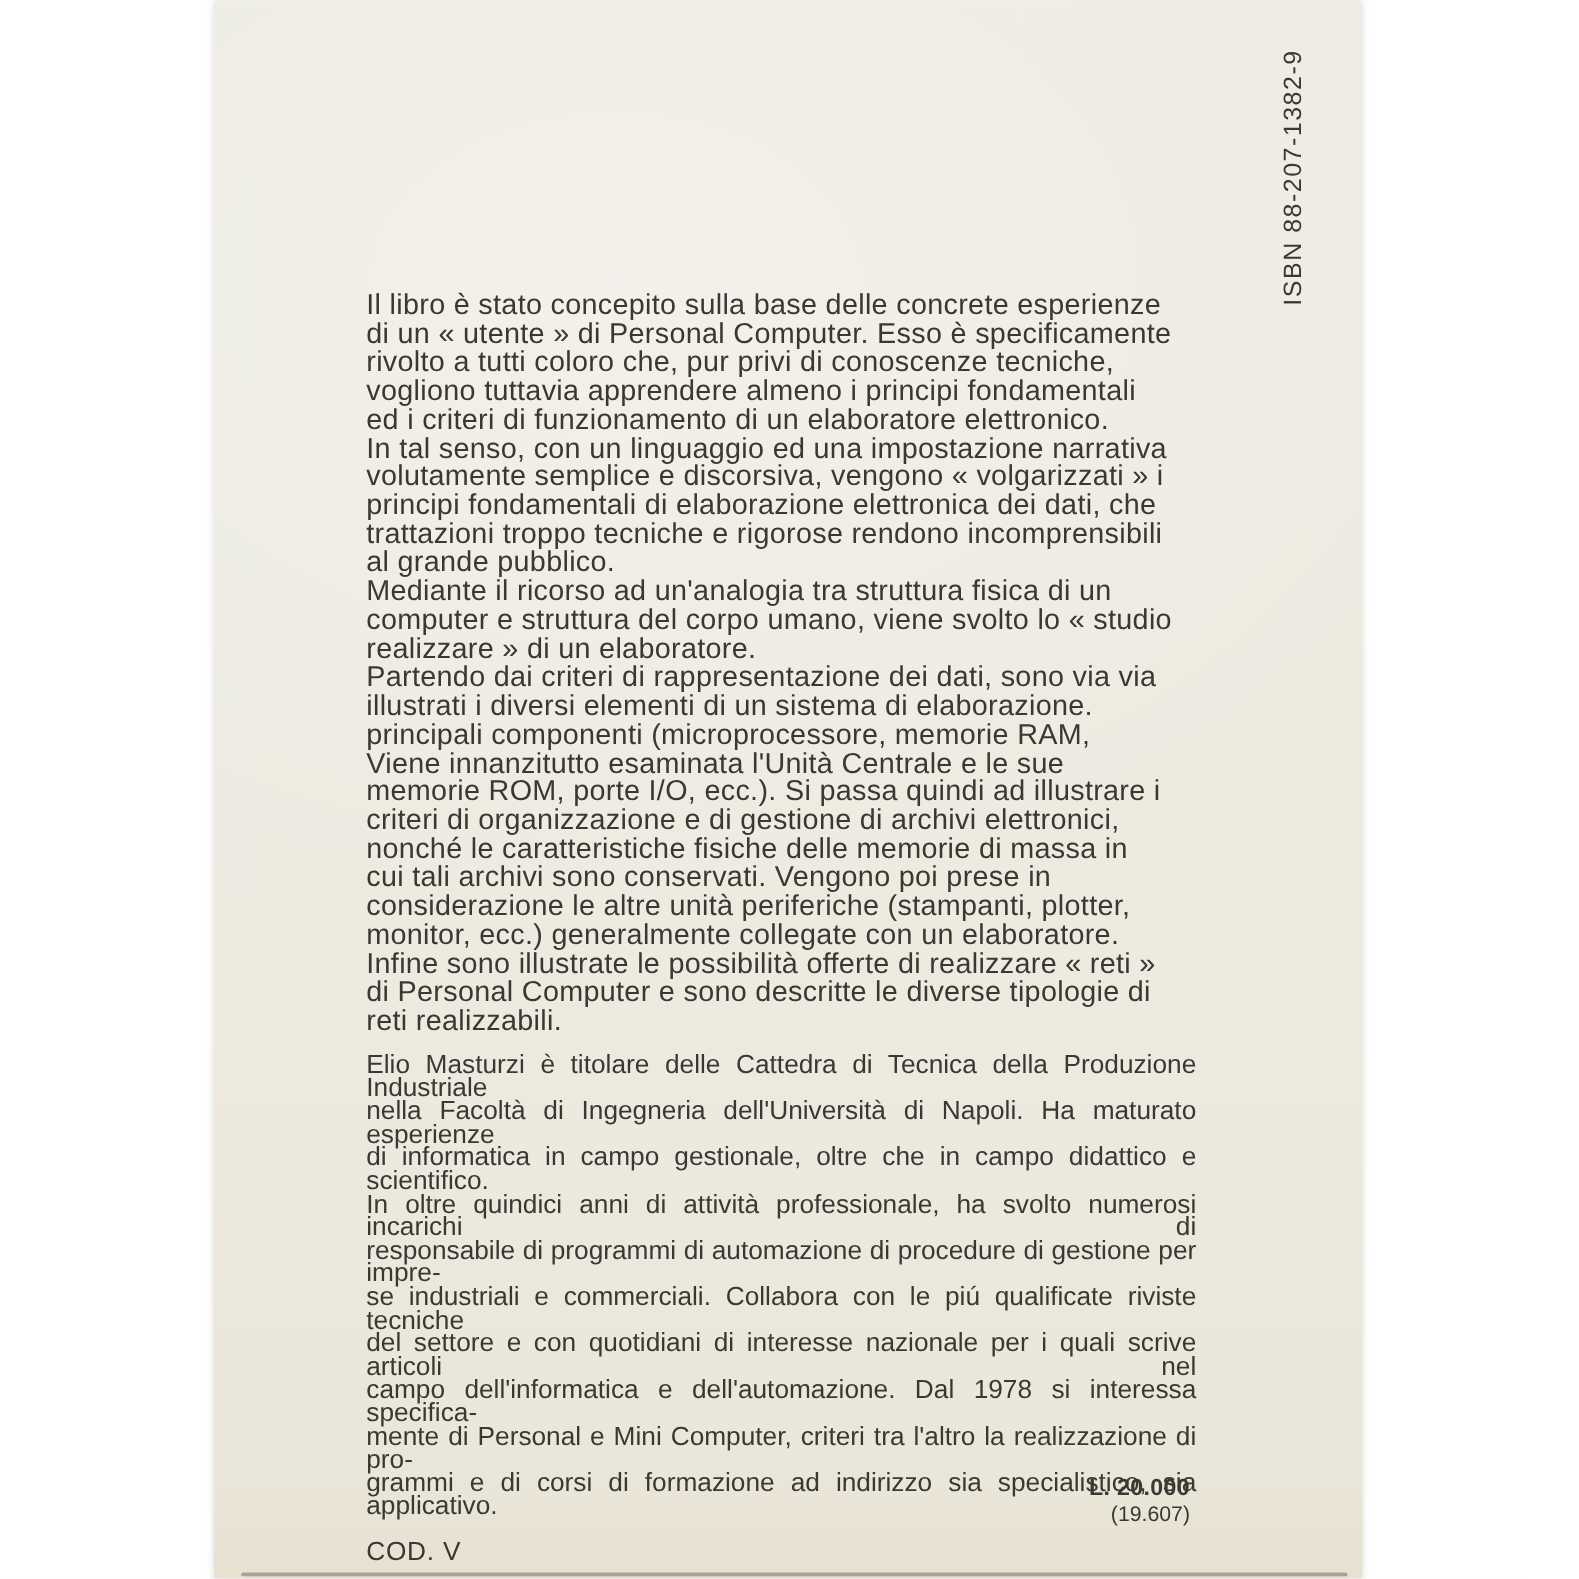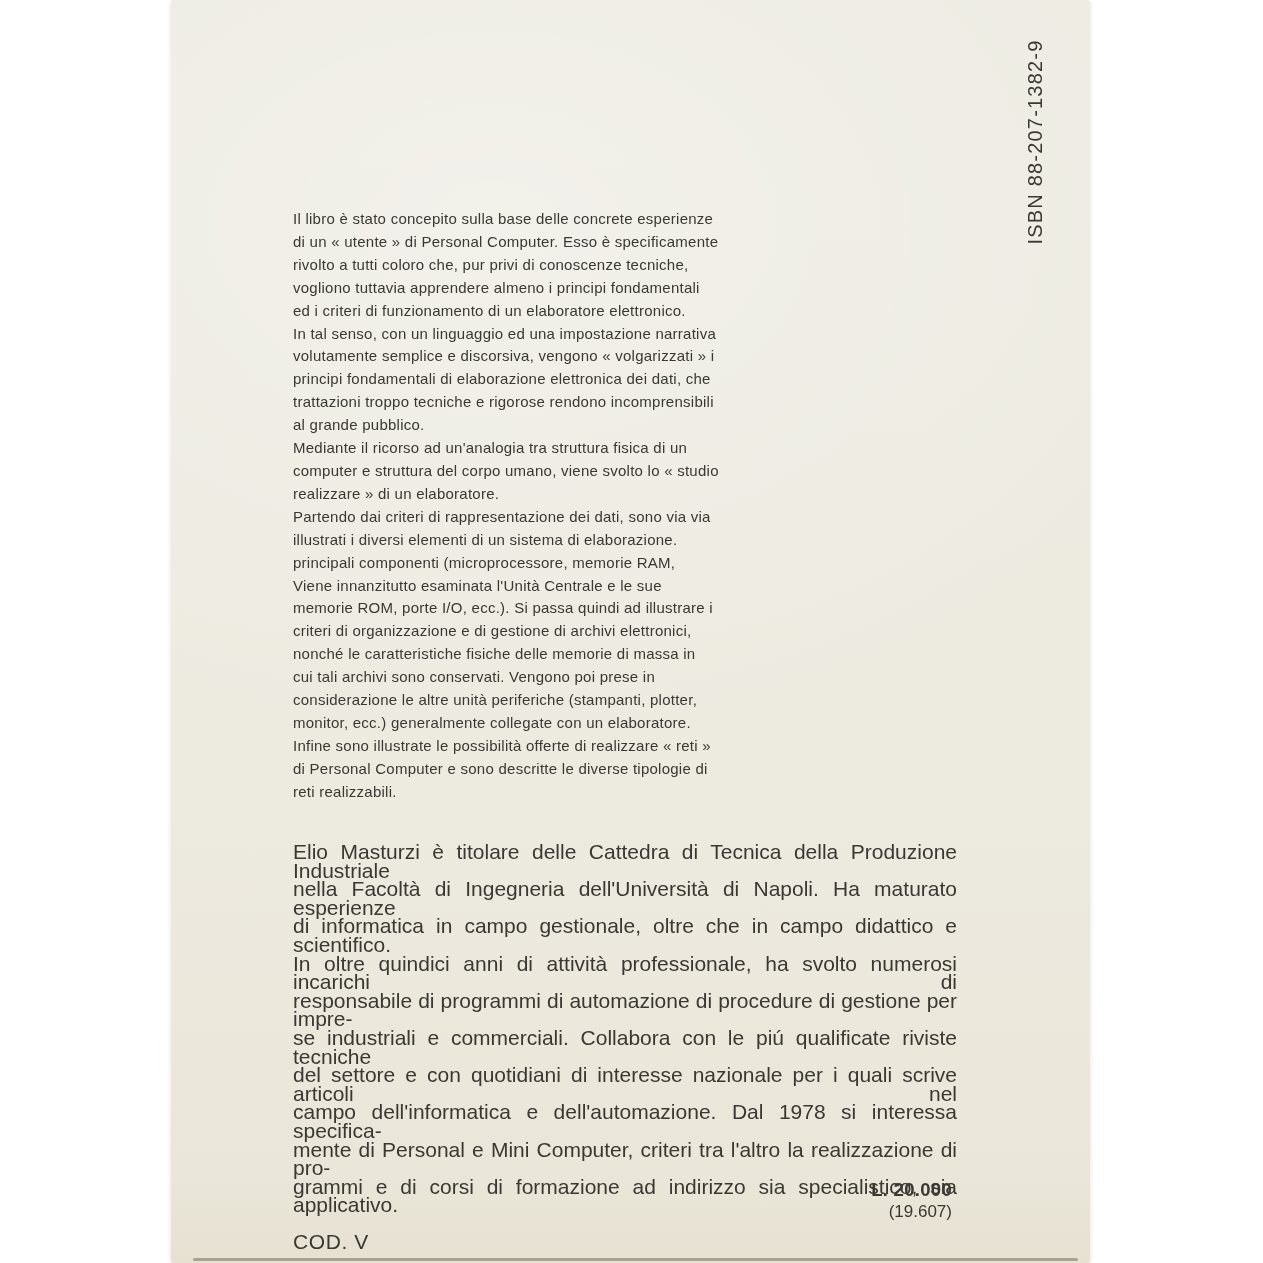--- a/index.html
+++ b/index.html
@@ -49,23 +49,23 @@
     top: 142px;
     transform: translate(-50%, -50%) rotate(-90deg);
     white-space: nowrap;
     font-size: 20px;
     letter-spacing: 1.2px;
     color: var(--ink, #3a3833);
   }
   .synopsis {
     position: absolute;
     left: 122px;
-    top: 208px;
+    top: 232px;
     color: var(--ink, #3a3833);
-    font-size: 15px;
+    font-size: 23px;
     line-height: 22.9px;
     letter-spacing: 0.25px;
   }
   .syn-line {
     white-space: pre;
   }
   .bio {
     position: absolute;
     left: 122px;
     top: 843px;

